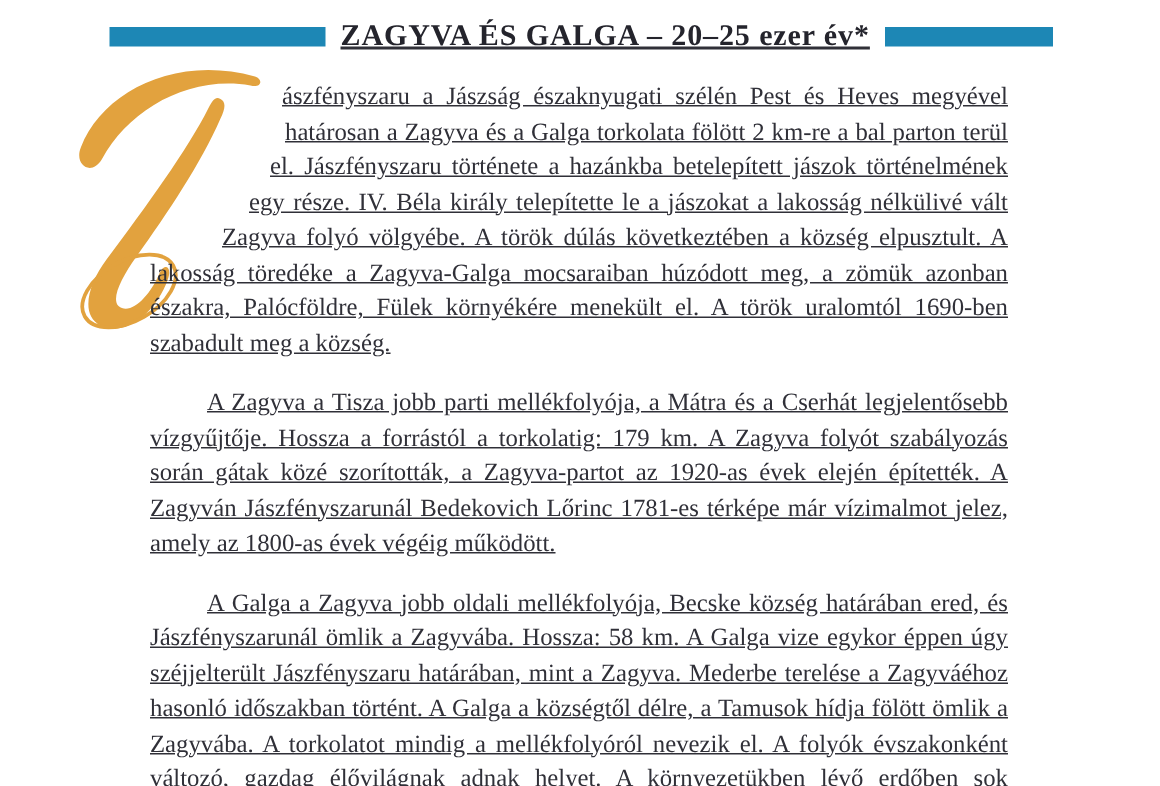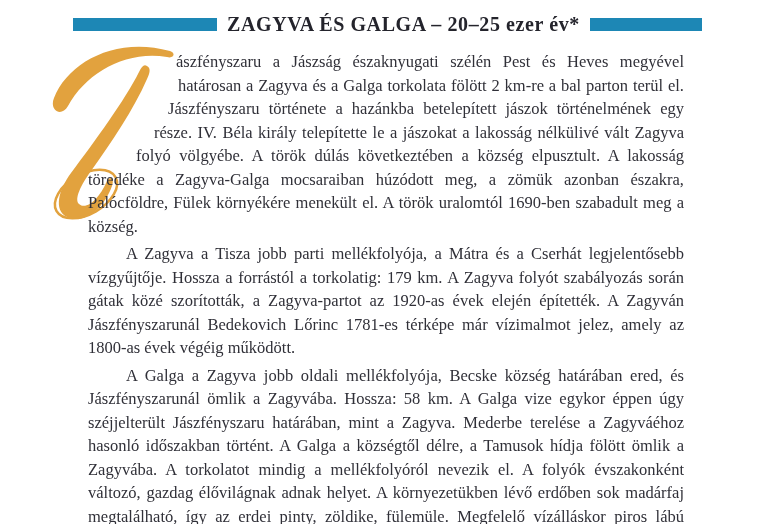--- a/index.html
+++ b/index.html
@@ -10,20 +10,21 @@
   }
   *{margin:0;padding:0;box-sizing:border-box;}
   html,body{background:#ffffff;}
   .page{
     position:relative;
     width:702px;height:524px;
     background:#ffffff;
     overflow:hidden;
     font-family:"Liberation Serif","DejaVu Serif",serif;
     color:var(--text-color);
+    text-decoration:underline;
   }
   
   .header{
     display:flex;align-items:center;
     margin:12px 26px 0 73px;
     height:24px;
   }
   .bar{
     height:13px;
     background:var(--accent-bar);
@@ -44,21 +45,21 @@
   
   .article{
     position:relative;
     margin:14px 85px 0 84px;
     width:604px;
     font-size:16.5px;
     line-height:23.5px;
     text-align:justify;
     z-index:1;
   }
-  .article p{margin:4px;}
+  .article p{margin:16px;}
   .para-indent{text-indent:38px;}
   
   .stair{float:left;clear:left;height:23.5px;}
   .stair-1{width:88px;}
   .stair-2{width:90px;}
   .stair-3{width:80px;}
   .stair-4{width:66px;}
   .stair-5{width:48px;}
   
   .dropcap{

